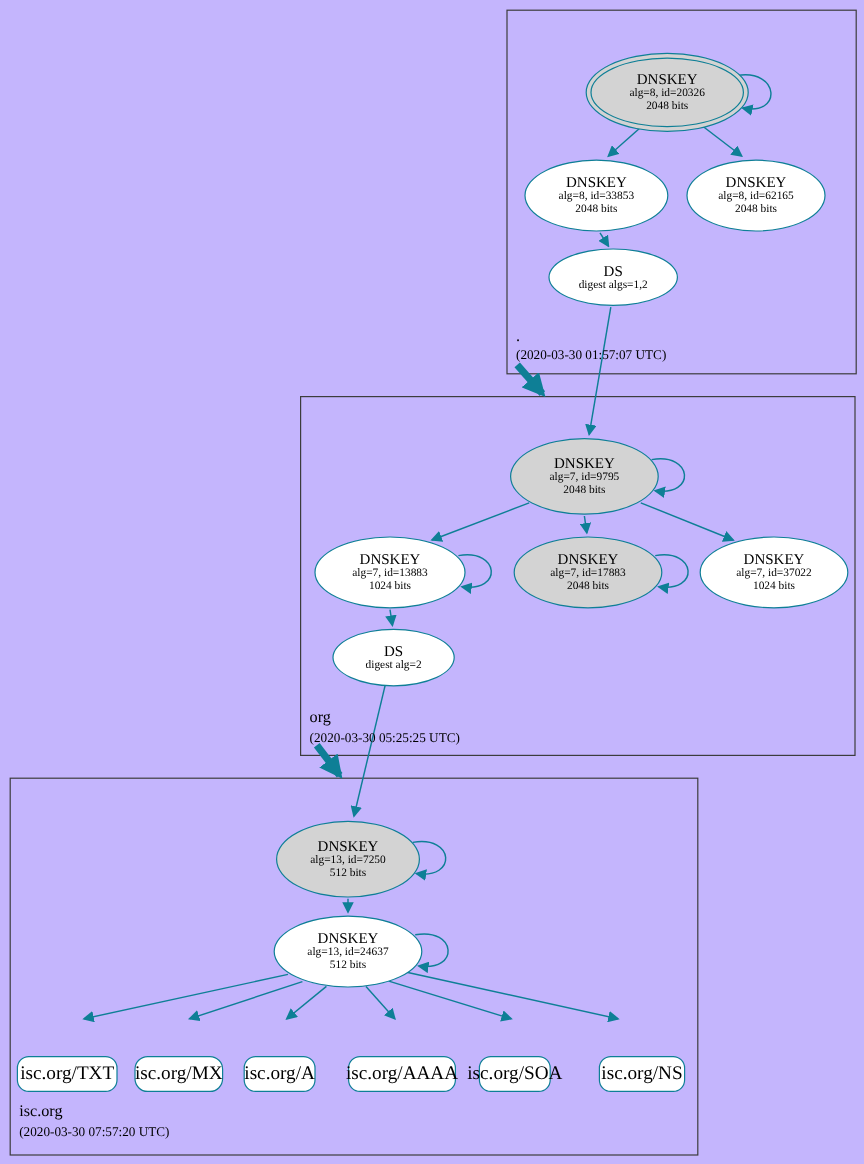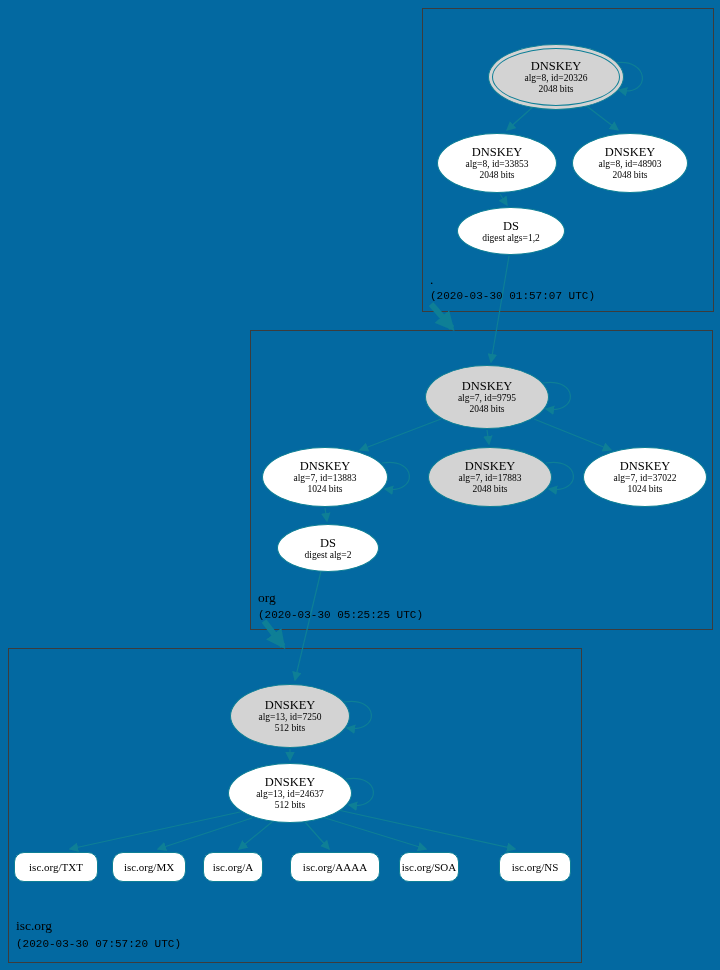--- a/index.html
+++ b/index.html
@@ -1,21 +1,21 @@
 <!DOCTYPE html>
 <html style="--edge: #0e7f96; --ksk-fill: #d3d3d3;"><head>
 <meta charset="utf-8">
 <style>
   :root{
     --edge:#0e7f96;
     --ksk-fill:#d3d3d3;
   }
   html,body{margin:0;padding:0;background:#fff;}
   #stage{
-    position:relative;width:720px;height:970px;background:#0369a1;overflow:hidden;
+    position:relative;width:720px;height:970px;background:#c4b5fd;overflow:hidden;
     font-family:"Liberation Serif","DejaVu Serif",serif;color:#000;
   }
   .zone-box{
     position:absolute;border:1px solid #3c3c3c;background:transparent;
   }
   #edges{position:absolute;left:0;top:0;width:720px;height:970px;pointer-events:none;}
   .edge{stroke:var(--edge);stroke-width:1.2;fill:none;marker-end:url(#ah);}
   .edge.thick{stroke-width:6;marker-end:url(#ahb);}
   #ah path,#ahb path{fill:var(--edge);}
   .node{
@@ -26,24 +26,25 @@
   .gray{background:var(--ksk-fill);}
   .double::before{
     content:"";position:absolute;left:3px;right:3px;top:3px;bottom:3px;
     border:1.2px solid var(--edge);border-radius:50%;pointer-events:none;
   }
   .node .title{font-size:12.5px;line-height:14px;}
   .node .detail{font-size:9.5px;line-height:11px;}
   .rrset{
     position:absolute;display:flex;align-items:center;justify-content:center;
     border:1.3px solid var(--edge);border-radius:10px;background:#fff;box-sizing:border-box;
-    font-size:11px;
+    font-size:16px;
+    margin-top:28px;
   }
   .zone-label{position:absolute;font-size:13.5px;}
-  .zone-ts{position:absolute;font-size:11px;font-family:Liberation Mono, monospace;}
+  .zone-ts{position:absolute;font-size:11px;}
 </style>
 </head>
 <body>
 
 <div id="stage">
 
   <div class="zone-box" style="left:422px;top:8px;width:290px;height:302px;"></div>
   <div class="zone-box" style="left:250px;top:330px;width:461px;height:298px;"></div>
   <div class="zone-box" style="left:8px;top:648px;width:572px;height:313px;"></div>
 
@@ -98,21 +99,21 @@
   </div>
 
   <div class="node ellipse" style="left:437px;top:133px;width:120px;height:60px;">
     <div class="title">DNSKEY</div>
     <div class="detail">alg=8, id=33853</div>
     <div class="detail">2048 bits</div>
   </div>
 
   <div class="node ellipse" style="left:572px;top:133px;width:116px;height:60px;">
     <div class="title">DNSKEY</div>
-    <div class="detail">alg=8, id=48903</div>
+    <div class="detail">alg=8, id=62165</div>
     <div class="detail">2048 bits</div>
   </div>
 
   <div class="node ellipse" style="left:457px;top:207px;width:108px;height:48px;">
     <div class="title">DS</div>
     <div class="detail">digest algs=1,2</div>
   </div>
 
   <div class="zone-label" style="left:430px;top:272px;">.</div>
   <div class="zone-ts" style="left:430px;top:290px;">(2020-03-30 01:57:07 UTC)</div>

